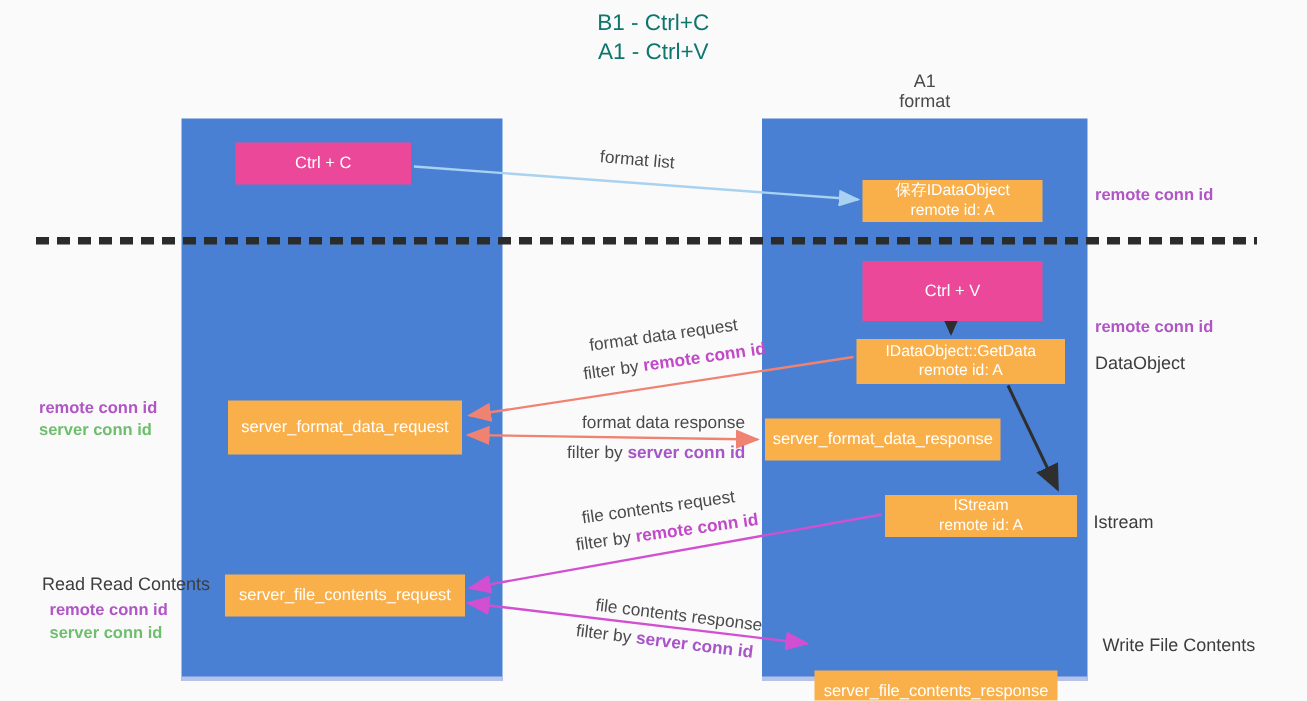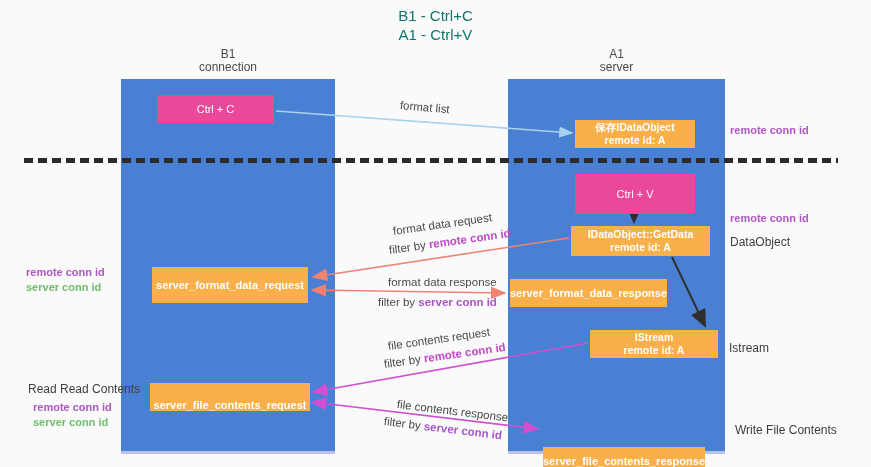--- a/index.html
+++ b/index.html
@@ -31,21 +31,21 @@
   .dashline{
     position:absolute;left:24px;top:158px;width:814px;height:5px;
     background:repeating-linear-gradient(90deg,#2b2b2b 0 9px,transparent 9px 14px);
   }
   .box{
     position:absolute;display:flex;flex-direction:column;
     align-items:center;justify-content:center;
     color:#fff;text-align:center;white-space:nowrap;
   }
   .green{background:#ec4899;}
-  .orange{background:#f9b04a;font-weight:bold;}
+  .orange{background:#f9b04a;}
   .box .l1{font-size:11px;}
   .box.two .l1,.box.two .l2{font-size:10.5px;line-height:13px;}
   .flow-label{
     position:absolute;font-size:11.5px;color:#4a4a4a;white-space:nowrap;
     transform-origin:left center;
   }
   .key-magenta{color:#c04ac8;font-weight:bold;}
   .key-purple{color:#a855c8;font-weight:bold;}
   .ann{position:absolute;font-size:11px;font-weight:bold;white-space:nowrap;}
   .ann.purple{color:#b055c5;}
@@ -56,27 +56,23 @@
 </head>
 <body>
 
 <div id="canvas">
 
   <div class="title">
     <div>B1 - Ctrl+C</div>
     <div>A1 - Ctrl+V</div>
   </div>
 
-  <div class="col-header" style="left:121px;width:214px;">
-    <div>B1</div>
-    <div>connection</div>
-  </div>
   <div class="col-header" style="left:508px;width:217px;">
     <div>A1</div>
-    <div>server</div>
+    <div>format</div>
   </div>
 
   <div id="lane-b1" class="lane"></div>
   <div id="lane-a1" class="lane"></div>
 
   <div class="dashline"></div>
 
   <svg class="arrows" width="871" height="467" viewBox="0 0 871 467">
     <defs>
       <marker id="ah-blue" markerWidth="9" markerHeight="7" refX="8" refY="3.5" orient="auto">
@@ -131,21 +127,21 @@
 
   <div class="box orange" style="left:510px;top:279px;width:157px;height:28px;">
     <span class="l1">server_format_data_response</span>
   </div>
 
   <div class="box orange two" style="left:590px;top:330px;width:128px;height:28px;">
     <span class="l1">IStream</span>
     <span class="l2">remote id: A</span>
   </div>
 
-  <div class="box orange" style="left:150px;top:383px;width:160px;height:28px;justify-content:flex-end;">
+  <div class="box orange" style="left:150px;top:383px;width:160px;height:28px;">
     <span class="l1">server_file_contents_request</span>
   </div>
 
   <div class="box orange" style="left:543px;top:415px;width:162px;height:28px;margin-top:32px;">
     <span class="l1">server_file_contents_response</span>
   </div>
 
   <div class="flow-label" style="left:400px;top:99px;transform:rotate(5deg);">format list</div>
 
   <div class="flow-label" style="left:393px;top:225px;transform:rotate(-8deg);">format data request</div>

